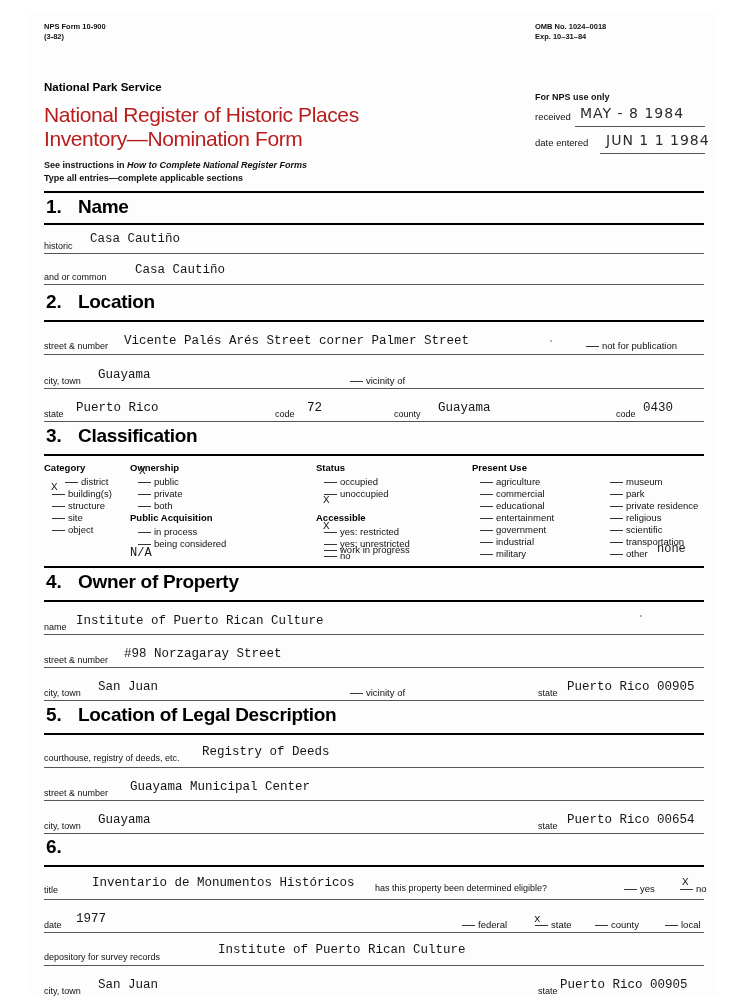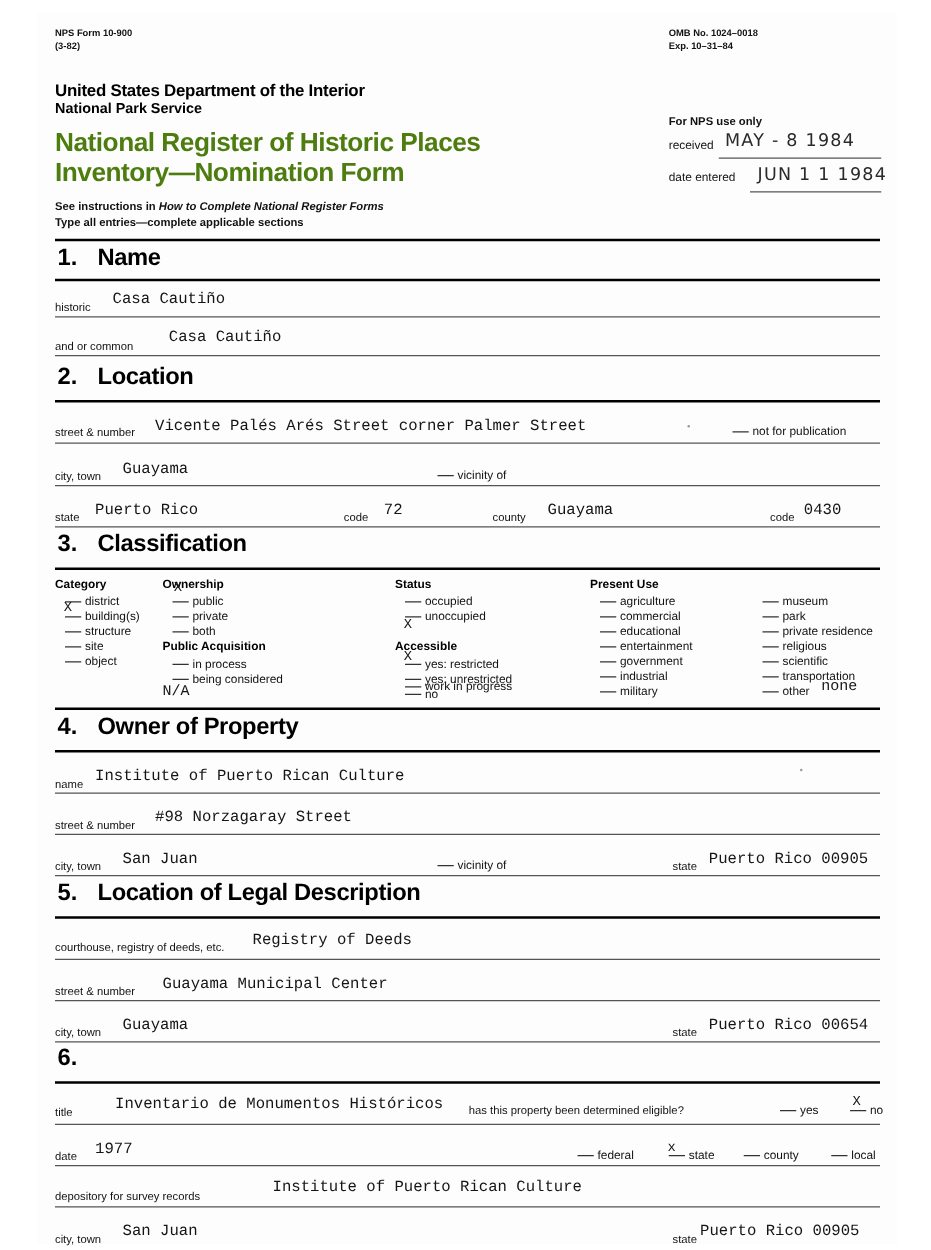--- a/index.html
+++ b/index.html
@@ -47,24 +47,24 @@
     top: 71px;
     font-size: 11.5px;
     font-weight: bold;
     color: #000;
   }
   .bigtitle {
     position: absolute;
     left: 14px;
     top: 93px;
     font-size: 21px;
-    font-weight: bold;
+    font-weight: normal;
     line-height: 24px;
     letter-spacing: -0.4px;
-    color: #4d7c0f;
+    color: #b91c1c;
   }
   .instr {
     position: absolute;
     left: 14px;
     font-size: 9px;
     font-weight: bold;
     color: #111;
   }
   .instr i { font-style: italic; }
 
@@ -179,21 +179,20 @@
 
     <div class="hdr-small" style="left:14px; top:12px;">
       <div>NPS Form 10-900</div>
       <div>(3-82)</div>
     </div>
     <div class="hdr-small" style="left:505px; top:12px;">
       <div>OMB No. 1024–0018</div>
       <div>Exp. 10–31–84</div>
     </div>
 
-    <div class="dept">United States Department of the Interior</div>
     <div class="nps">National Park Service</div>
 
     <div class="bigtitle">
       <div>National Register of Historic Places</div>
       <div>Inventory—Nomination Form</div>
     </div>
 
     <div class="instr" style="top:150px;">
       <span>See instructions in </span><i>How to Complete National Register Forms</i>
     </div>
@@ -242,21 +241,21 @@
     <div class="fval" style="left:408px; top:391px;">Guayama</div>
     <div class="flabel" style="left:586px; top:399px;">code</div>
     <div class="fval" style="left:613px; top:391px;">0430</div>
     <div class="thinrule" style="left:14px; top:411px; width:660px;"></div>
 
     <div class="section-n" style="left:16px; top:415px;">3.</div>
     <div class="section-h" style="left:48px; top:415px;">Classification</div>
     <div class="rule" style="top:444px;"></div>
 
     <div class="colhead" style="left:14px; top:452px;">Category</div>
-    <div class="citem" style="left:22px; top:466px;"><span class="blank"></span><span>district</span></div>
+    <div class="citem" style="left:35px; top:466px;"><span class="blank"></span><span>district</span></div>
     <div class="citem" style="left:22px; top:478px;"><span class="blank"></span><span>building(s)</span></div>
     <div class="xmark" style="left:21px; top:471px;">X</div>
     <div class="citem" style="left:22px; top:490px;"><span class="blank"></span><span>structure</span></div>
     <div class="citem" style="left:22px; top:502px;"><span class="blank"></span><span>site</span></div>
     <div class="citem" style="left:22px; top:514px;"><span class="blank"></span><span>object</span></div>
 
     <div class="colhead" style="left:100px; top:452px;">Ownership</div>
     <div class="citem" style="left:108px; top:466px;"><span class="blank"></span><span>public</span></div>
     <div class="xmark" style="left:109px; top:455px;">X</div>
     <div class="citem" style="left:108px; top:478px;"><span class="blank"></span><span>private</span></div>

